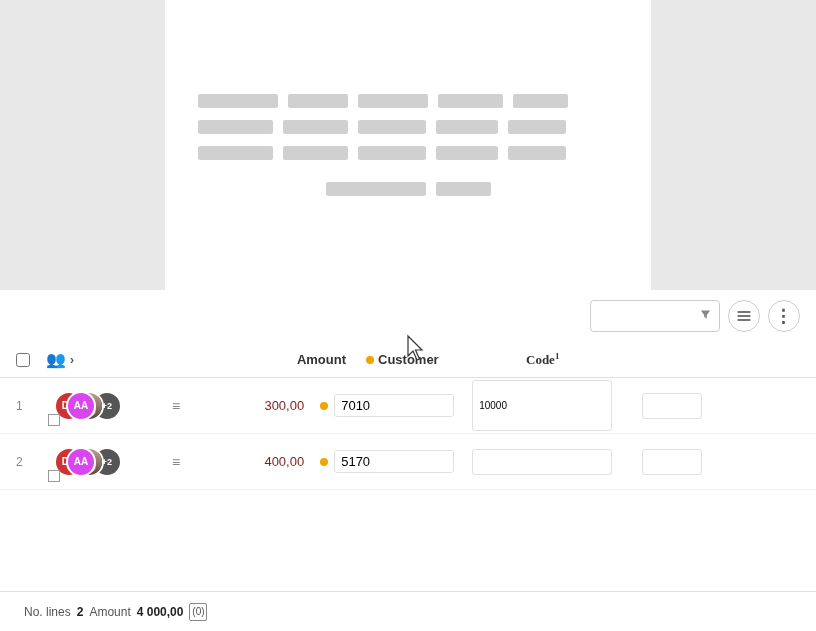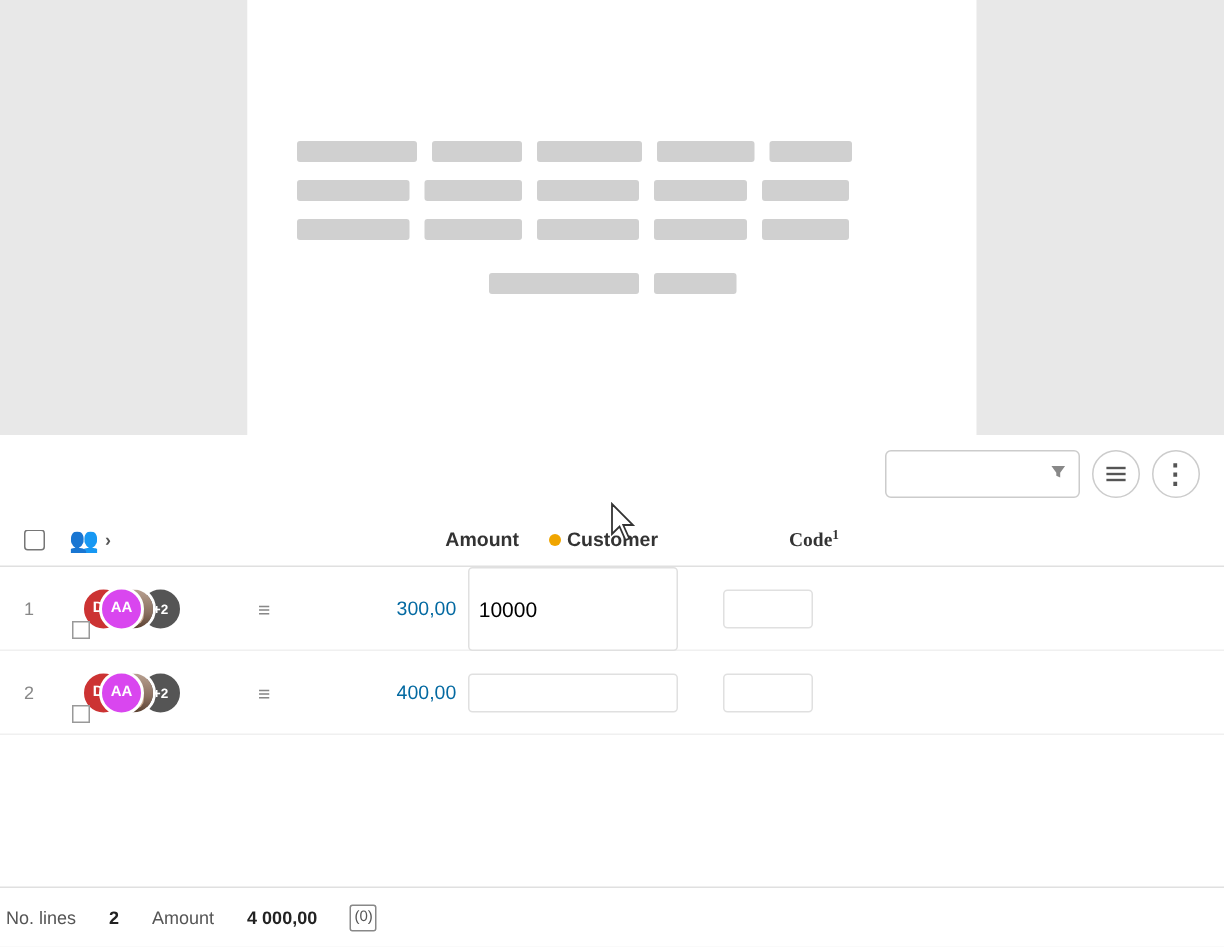--- a/index.html
+++ b/index.html
@@ -246,21 +246,21 @@
       cursor: pointer;
       padding: 4px;
       margin-left: 4px;
       flex-shrink: 0;
     }
 
     .cell-amount {
       width: 120px;
       text-align: right;
       font-size: 13px;
-      color: #0369a1;
+      color: #7f1d1d;
       flex-shrink: 0;
     }
 
     .cell-account {
       width: 160px;
       display: flex;
       align-items: center;
       gap: 6px;
       padding-left: 16px;
       flex-shrink: 0;
@@ -279,21 +279,21 @@
     .cell-customer {
       width: 170px;
       padding-left: 8px;
       flex-shrink: 0;
     }
 
     .cell-customer-input {
       border: 1px solid #e0e0e0;
       border-radius: 3px;
       padding: 19px 6px;
-      font-size: 14px;
+      font-size: 10px;
       width: 140px;
       outline: none;
       background: #fff;
     }
 
     .cell-customer-empty {
       border: 1px solid #e0e0e0;
       border-radius: 3px;
       padding: 3px 6px;
       font-size: 13px;
@@ -314,28 +314,28 @@
       font-size: 13px;
       width: 60px;
       outline: none;
       background: #fff;
     }
 
     
     .footer {
       display: flex;
       align-items: center;
-      padding: 8px 4px;
+      padding: 8px 24px;
       font-size: 12px;
       color: #555;
       background: #fff;
       border-top: 1px solid #e0e0e0;
       margin-top: auto;
       height: 40px;
-      gap: 22px;
+      gap: 6px;
     }
 
     .footer-bold {
       font-weight: 700;
       color: #222;
     }
 
     .footer-icon {
       width: 18px;
       height: 18px;
@@ -487,20 +487,24 @@
 
         <div style="width:100%;height:100%;background:linear-gradient(180deg,#b8a090 0%,#8a7060 60%,#5a4030 100%);display:flex;flex-direction:column;align-items:center;justify-content:flex-end;">
           <div style="width:14px;height:14px;background:#c8a890;border-radius:50%;margin-bottom:2px;"></div>
         </div>
       </div>
       <div class="avatar avatar-count" style="font-size:9px;left:58px;">+2</div>
       <div class="avatar-checkbox"></div>
     </div>
     <div class="menu-icon">≡</div>
     <div class="cell-amount">300,00</div>
+    <div class="cell-account">
+      <span class="orange-dot"></span>
+      <input class="cell-account-input" type="text" value="7010" style="">
+    </div>
     <div class="cell-customer">
       <input class="cell-customer-input" type="text" value="10000" style="">
     </div>
     <div class="cell-code">
       <div class="cell-code-input" style="height:26px;border:1px solid #e0e0e0;border-radius:3px;"></div>
     </div>
   </div>
 
   <div class="table-row">
     <div class="row-num">2</div>
@@ -510,20 +514,24 @@
       <div class="avatar avatar-photo">
         <div style="width:100%;height:100%;background:linear-gradient(180deg,#b8a090 0%,#8a7060 60%,#5a4030 100%);display:flex;flex-direction:column;align-items:center;justify-content:flex-end;">
           <div style="width:14px;height:14px;background:#c8a890;border-radius:50%;margin-bottom:2px;"></div>
         </div>
       </div>
       <div class="avatar avatar-count" style="font-size:9px;left:58px;">+2</div>
       <div class="avatar-checkbox"></div>
     </div>
     <div class="menu-icon">≡</div>
     <div class="cell-amount">400,00</div>
+    <div class="cell-account">
+      <span class="orange-dot"></span>
+      <input class="cell-account-input" type="text" value="5170" style="">
+    </div>
     <div class="cell-customer">
       <div class="cell-customer-empty"></div>
     </div>
     <div class="cell-code">
       <div class="cell-code-input" style="height:26px;border:1px solid #e0e0e0;border-radius:3px;"></div>
     </div>
   </div>
 
   <div class="footer">
     <span>No. lines</span>

